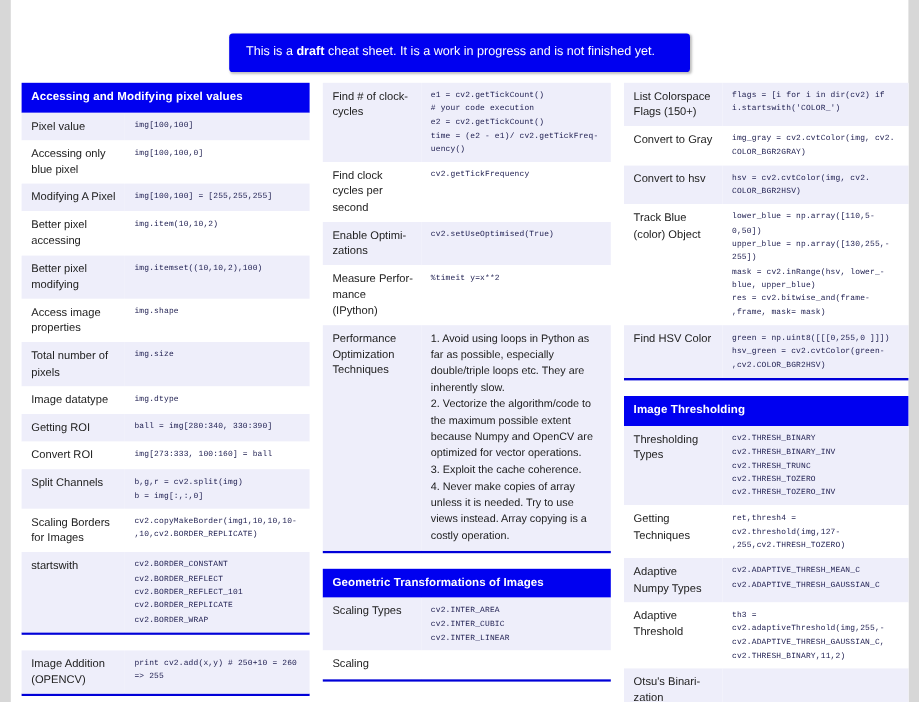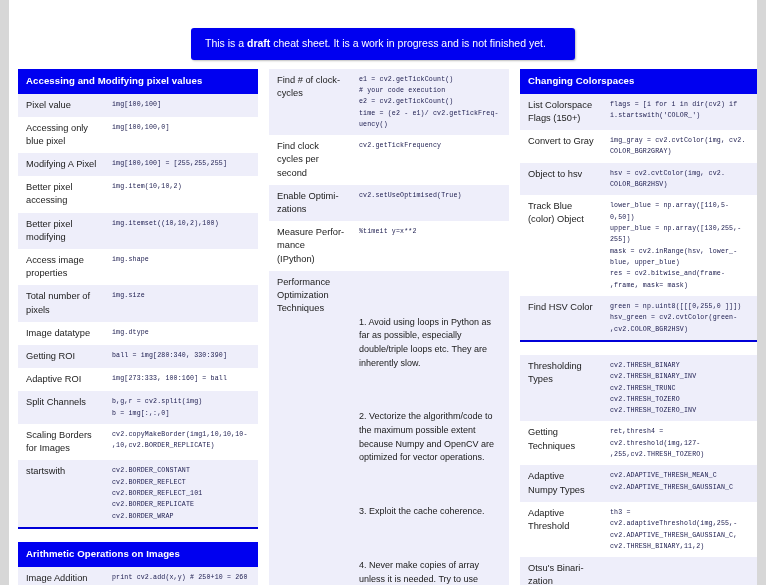--- a/index.html
+++ b/index.html
@@ -93,21 +93,21 @@
     word-break: break-word;
   }
   td.v .ln { display: block; white-space: pre-wrap; }
   td.v.prose {
     font-family: "Liberation Sans", sans-serif;
     font-size: 9px;
     line-height: 1.52;
     color: #202020;
     letter-spacing: 0;
   }
-  td.v.prose .ln { display: block; margin-top: 40px; }
+  td.v.prose .ln { display: block; }
   
   .col-mid td.k { width: 82px; }
   .col-right td.k { width: 82px; }
 </style>
 </head>
 <body>
 
 <div id="page">
   <div id="sheet">
 
@@ -171,21 +171,21 @@
                     <span class="ln">img.dtype</span>
                   </td>
                 </tr>
                 <tr>
                   <td class="k">Getting ROI</td>
                   <td class="v">
                     <span class="ln">ball = img[280:340, 330:390]</span>
                   </td>
                 </tr>
                 <tr>
-                  <td class="k">Adaptive ROI</td>
+                  <td class="k">Convert ROI</td>
                   <td class="v">
                     <span class="ln">img[273:333, 100:160] = ball</span>
                   </td>
                 </tr>
                 <tr>
                   <td class="k">Split Channels</td>
                   <td class="v">
                     <span class="ln">b,g,r = cv2.split(img)</span>
                     <span class="ln">b = img[:,:,0]</span>
                   </td>
@@ -204,21 +204,20 @@
                     <span class="ln">cv2.BORDER_REFLECT</span>
                     <span class="ln">cv2.BORDER_REFLECT_101</span>
                     <span class="ln">cv2.BORDER_REPLICATE</span>
                     <span class="ln">cv2.BORDER_WRAP</span>
                   </td>
                 </tr>
               </tbody>
             </table>
           </div>
           <div class="card">
-            <div class="card-title">Arithmetic Operations on Images</div>
             <table class="rows">
               <tbody>
                 <tr>
                   <td class="k">Image Addition (OPENCV)</td>
                   <td class="v">
                     <span class="ln">print cv2.add(x,y) # 250+10 = 260</span>
                     <span class="ln">=&gt; 255</span>
                   </td>
                 </tr>
               </tbody>
@@ -263,59 +262,59 @@
                     <span class="ln">1. Avoid using loops in Python as far as possible, especially double/triple loops etc. They are inherently slow.</span>
                     <span class="ln">2. Vectorize the algorithm/code to the maximum possible extent because Numpy and OpenCV are optimized for vector operations.</span>
                     <span class="ln">3. Exploit the cache coherence.</span>
                     <span class="ln">4. Never make copies of array unless it is needed. Try to use views instead. Array copying is a costly operation.</span>
                   </td>
                 </tr>
               </tbody>
             </table>
           </div>
           <div class="card">
+            <div class="card-title">Geometric Transformations of Images</div>
             <table class="rows">
               <tbody>
                 <tr>
                   <td class="k">Scaling Types</td>
                   <td class="v">
                     <span class="ln">cv2.INTER_AREA</span>
                     <span class="ln">cv2.INTER_CUBIC</span>
                     <span class="ln">cv2.INTER_LINEAR</span>
                   </td>
                 </tr>
                 <tr>
                   <td class="k">Scaling</td>
                   <td class="v"></td>
                 </tr>
               </tbody>
             </table>
           </div>
         </div>
         <div class="col col-right">
           <div class="card">
-            <div class="card-title">Changing Colorspaces</div>
             <table class="rows">
               <tbody>
                 <tr>
                   <td class="k">List Colorspace Flags (150+)</td>
                   <td class="v">
                     <span class="ln">flags = [i for i in dir(cv2) if</span>
                     <span class="ln">i.startswith('COLOR_')</span>
                   </td>
                 </tr>
                 <tr>
                   <td class="k">Convert to Gray</td>
                   <td class="v">
                     <span class="ln">img_gray = cv2.cvtColor(img, cv2.</span>
                     <span class="ln">COLOR_BGR2GRAY)</span>
                   </td>
                 </tr>
                 <tr>
-                  <td class="k">Object to hsv</td>
+                  <td class="k">Convert to hsv</td>
                   <td class="v">
                     <span class="ln">hsv = cv2.cvtColor(img, cv2.</span>
                     <span class="ln">COLOR_BGR2HSV)</span>
                   </td>
                 </tr>
                 <tr>
                   <td class="k">Track Blue (color) Object</td>
                   <td class="v">
                     <span class="ln">lower_blue = np.array([110,5-</span>
                     <span class="ln">0,50])</span>
@@ -332,20 +331,21 @@
                   <td class="v">
                     <span class="ln">green = np.uint8([[[0,255,0 ]]])</span>
                     <span class="ln">hsv_green = cv2.cvtColor(green-</span>
                     <span class="ln">,cv2.COLOR_BGR2HSV)</span>
                   </td>
                 </tr>
               </tbody>
             </table>
           </div>
           <div class="card">
+            <div class="card-title">Image Thresholding</div>
             <table class="rows">
               <tbody>
                 <tr>
                   <td class="k">Thresholding Types</td>
                   <td class="v">
                     <span class="ln">cv2.THRESH_BINARY</span>
                     <span class="ln">cv2.THRESH_BINARY_INV</span>
                     <span class="ln">cv2.THRESH_TRUNC</span>
                     <span class="ln">cv2.THRESH_TOZERO</span>
                     <span class="ln">cv2.THRESH_TOZERO_INV</span>

